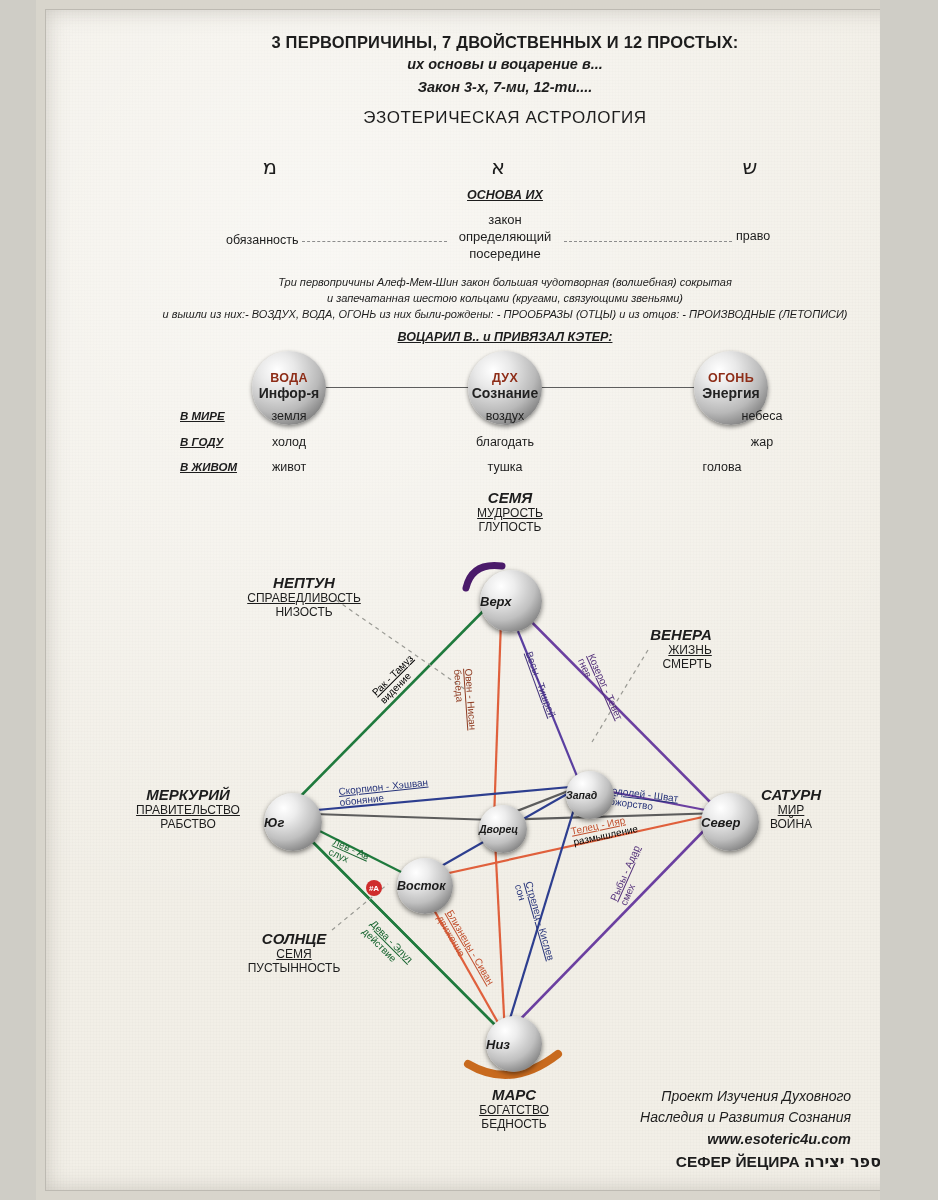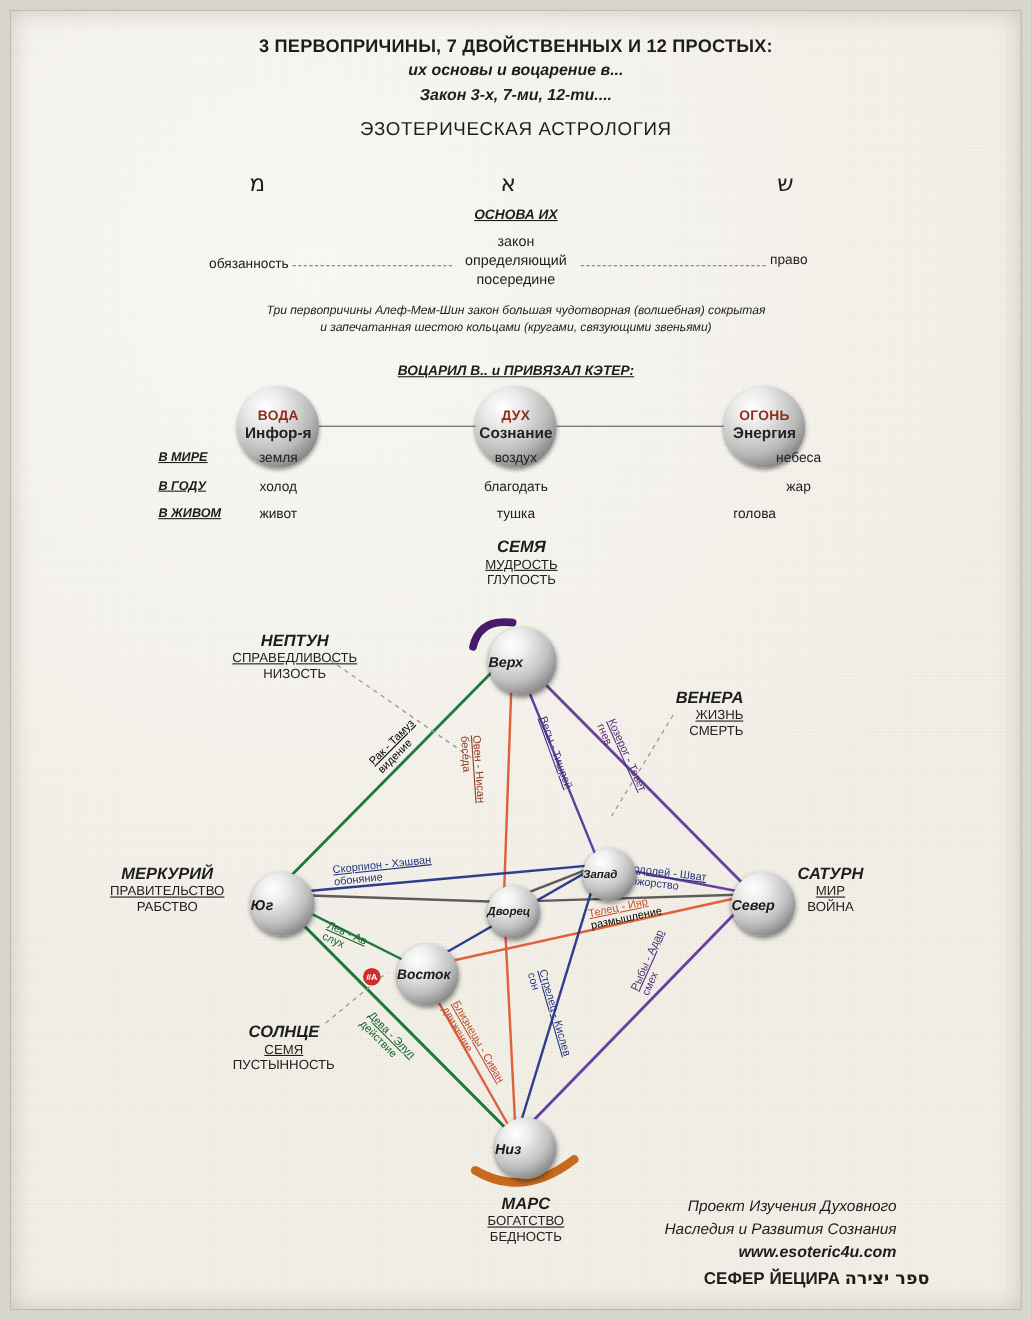--- a/index.html
+++ b/index.html
@@ -1,21 +1,22 @@
 <!DOCTYPE html>
 <html><head>
 <meta charset="utf-8">
 <style>
   html,body{margin:0;padding:0;background:#cfcdc6;}
   body{font-family:"Liberation Sans",sans-serif;}
   #page{
     position:relative;
-    width:938px;height:1200px;
-    background:#5eead4;
+    width:844px;height:1200px;
+    background:#bef264;
     overflow:hidden;
+    margin-left:36px;
   }
   #frame{
     position:absolute;left:0;top:0;width:938px;height:1200px;
     box-sizing:border-box;
     border:9px solid #d8d5cc;
     box-shadow:inset 0 0 0 1px #bdbab2, inset 0 0 22px rgba(120,115,105,.35);
     pointer-events:none;
     z-index:40;
   }
   #paper{
@@ -198,20 +199,21 @@
   <div class="txt c" id="zakon">закон</div>
   <div class="txt c" id="opred">определяющий</div>
   <div class="txt c" id="posered">посередине</div>
   <div class="txt" id="oblig">обязанность</div>
   <div class="txt" id="pravo">право</div>
   <div class="dashline" id="dl1"></div>
   <div class="dashline" id="dl2"></div>
 
   <div class="txt c" id="p1">Три первопричины Алеф-Мем-Шин закон большая  чудотворная (волшебная) сокрытая</div>
   <div class="txt c" id="p2">и запечатанная шестою кольцами (кругами, связующими звеньями)</div>
+  <div class="txt c" id="p3">и вышли из них:- ВОЗДУХ, ВОДА, ОГОНЬ  из них были-рождены: - ПРООБРАЗЫ (ОТЦЫ) и из отцов: - ПРОИЗВОДНЫЕ (ЛЕТОПИСИ)</div>
 
   <div class="txt c u" id="vocaril">ВОЦАРИЛ В..  и ПРИВЯЗАЛ КЭТЕР:</div>
 
   <div id="hline"></div>
 
   <div class="sph" id="s-voda">
     <div class="inner">
       <div class="l1">ВОДА</div>
       <div class="l2">Инфор-я</div>
     </div>

